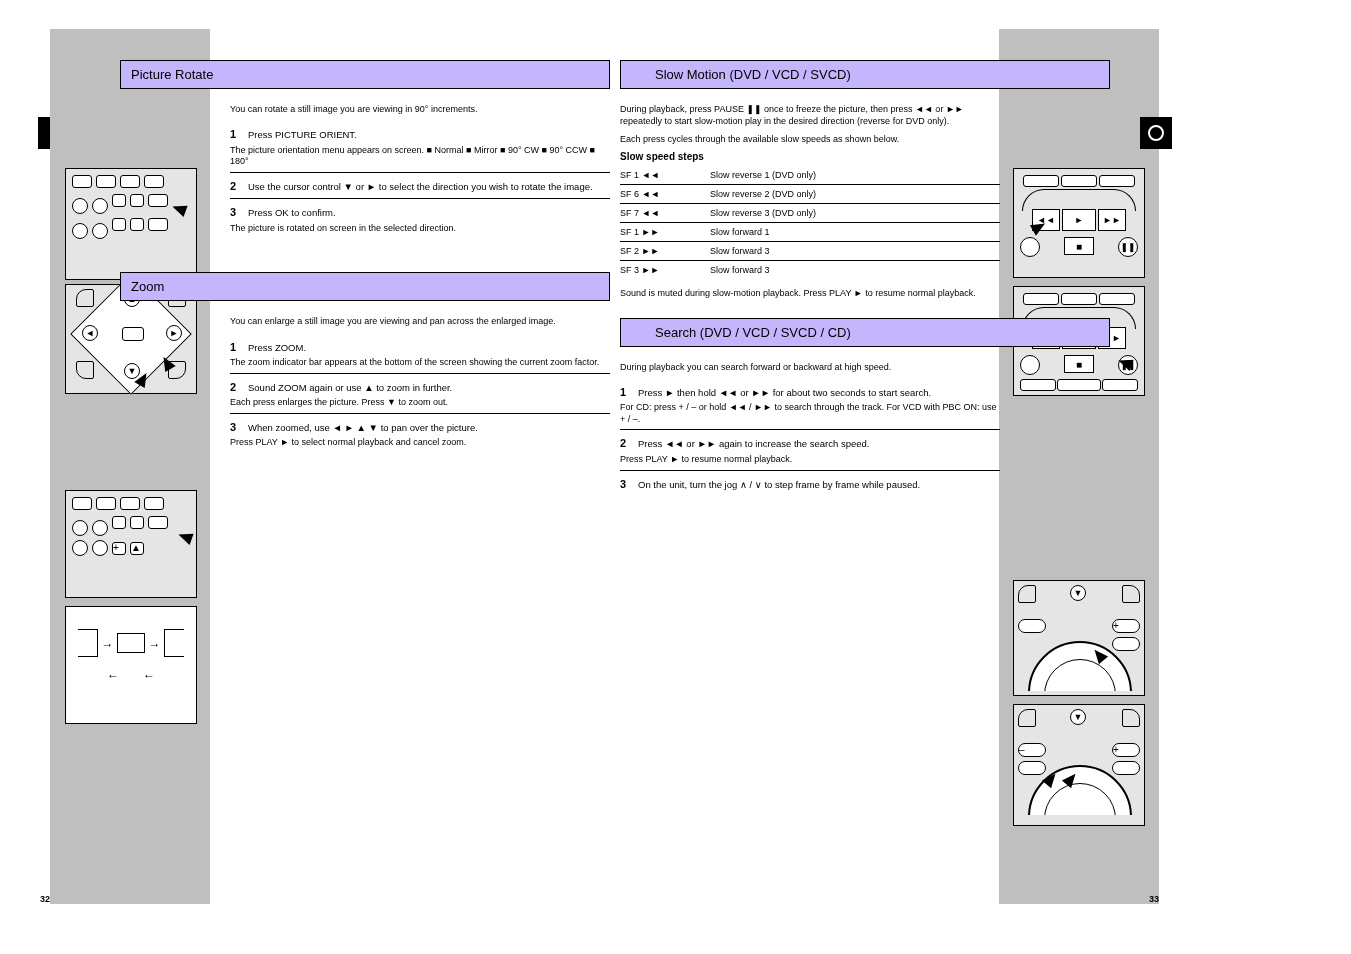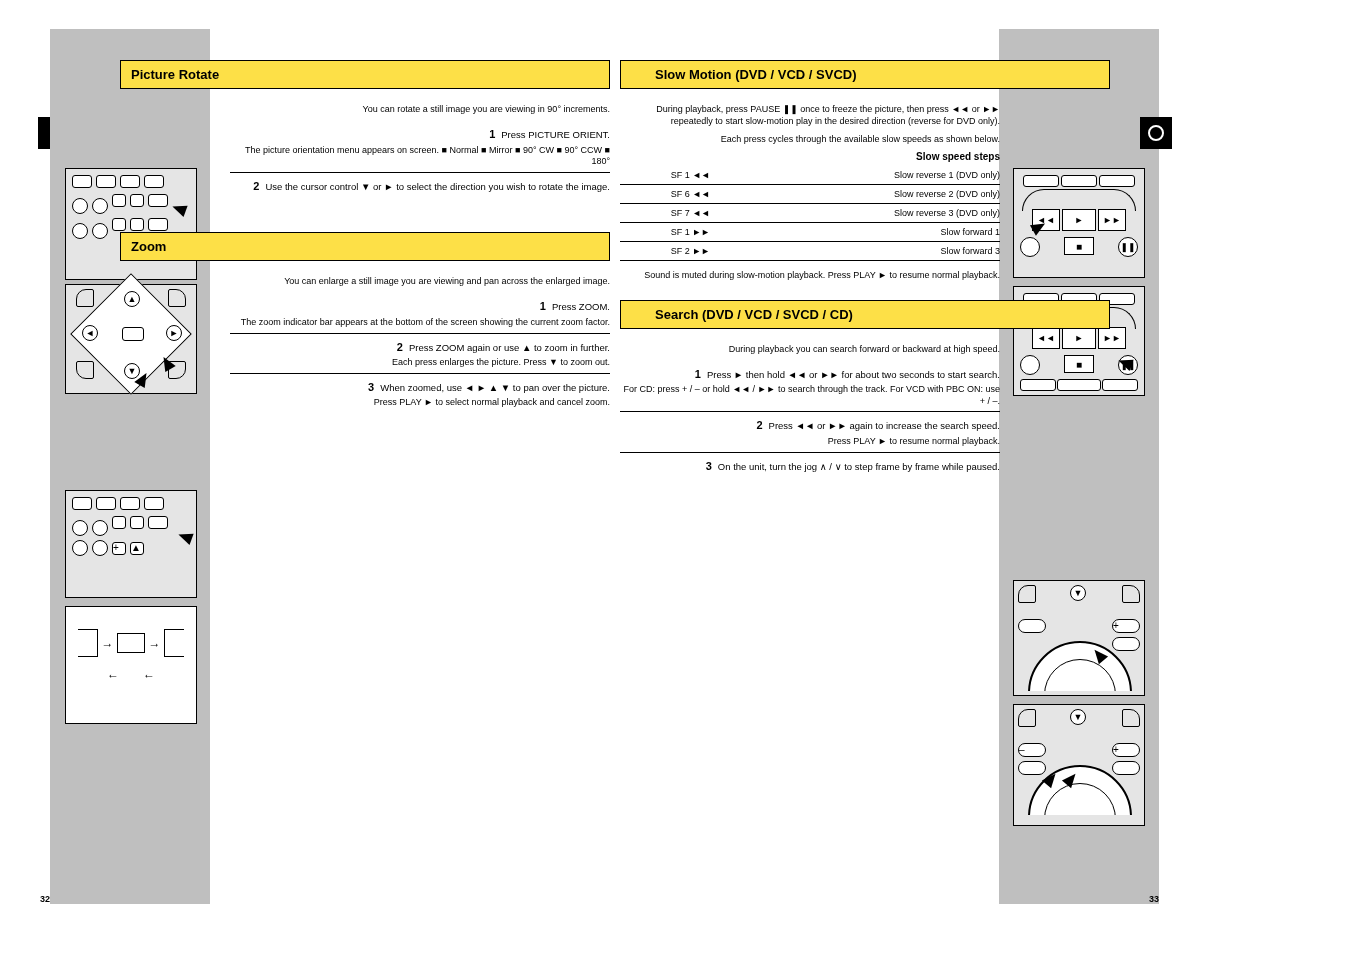--- a/index.html
+++ b/index.html
@@ -54,40 +54,40 @@
     top: 60px;
     width: 380px;
   }
   .col-left { left: 230px; }
   .col-right { left: 620px; }
 
   h2.section {
     border: 1px solid #000;
     padding: 6px 10px;
     font-size: 13px;
-    font-weight: bold;
+    font-weight: normal;
     margin-bottom: 14px;
-    background: #fde047;
+    background: #c4b5fd;
     position: relative;
     z-index: 5;
   }
   h2.section.offset-left { margin-left: -110px; width: calc(100% + 110px); }
   h2.section.offset-right { width: calc(100% + 110px); padding-left: 34px; }
 
   .step {
     border-bottom: 1px solid #000;
     padding: 6px 0 4px 0;
     font-size: 9.5px;
     line-height: 1.4;
   }
   .step:last-child { border-bottom: none; }
   .step .n { font-weight: bold; font-size: 11px; margin-right: 6px; display:inline-block; width:12px;}
   .subnote { font-size: 9px; line-height: 1.3; margin-top: 2px;}
 
-  .group { margin-bottom: 18px; text-align: right; }
+  .group { margin-bottom: 18px; }
 
   .para { font-size: 9px; line-height: 1.35; margin-bottom: 6px; }
   .subhead { font-weight: bold; font-size: 10px; margin: 6px 0 4px 0;}
   .row-item { border-bottom: 1px solid #000; padding: 4px 0; font-size: 9px; display:flex; }
   .row-item .label { width: 90px; }
   .row-item .desc { flex:1; }
 
   
   .illus {
     position: absolute;
@@ -350,30 +350,32 @@
 
 <div class="col col-left">
   <h2 class="section offset-left">Picture Rotate</h2>
 
   <div class="group">
     <div class="para">You can rotate a still image you are viewing in 90° increments.</div>
     <div class="step"><span class="n">1</span><span>Press PICTURE ORIENT.</span>
       <div class="subnote">The picture orientation menu appears on screen.
 ■ Normal   ■ Mirror   ■ 90° CW   ■ 90° CCW   ■ 180°</div></div>
     <div class="step"><span class="n">2</span><span>Use the cursor control ▼ or ► to select the direction you wish to rotate the image.</span></div>
+    <div class="step" style="border-bottom:none;"><span class="n">3</span><span>Press OK to confirm.</span>
+      <div class="subnote">The picture is rotated on screen in the selected direction.</div></div>
   </div>
 
   <div class="vshift"></div>
   <h2 class="section offset-left">Zoom</h2>
 
   <div class="group">
     <div class="para">You can enlarge a still image you are viewing and pan across the enlarged image.</div>
     <div class="step"><span class="n">1</span><span>Press ZOOM.</span>
       <div class="subnote">The zoom indicator bar appears at the bottom of the screen showing the current zoom factor.</div></div>
-    <div class="step"><span class="n">2</span><span>Press ZOOM again or use ▲ to zoom in further.</span>
+    <div class="step"><span class="n">2</span><span>Sound ZOOM again or use ▲ to zoom in further.</span>
       <div class="subnote">Each press enlarges the picture. Press ▼ to zoom out.</div></div>
     <div class="step"><span class="n">3</span><span>When zoomed, use ◄ ► ▲ ▼ to pan over the picture.</span>
       <div class="subnote">Press PLAY ► to select normal playback and cancel zoom.</div></div>
   </div>
 </div>
 
 <div class="col col-right">
   <h2 class="section offset-right">Slow Motion (DVD / VCD / SVCD)</h2>
 
   <div class="group">
@@ -391,20 +393,24 @@
     <div class="row-item">
         <div class="label">SF 7  ◄◄</div>
         <div class="desc">Slow reverse 3 (DVD only)</div>
       </div>
     <div class="row-item">
         <div class="label">SF 1  ►►</div>
         <div class="desc">Slow forward 1</div>
       </div>
     <div class="row-item">
         <div class="label">SF 2  ►►</div>
+        <div class="desc">Slow forward 3</div>
+      </div>
+    <div class="row-item" style="border-bottom:none;">
+        <div class="label">SF 3  ►►</div>
         <div class="desc">Slow forward 3</div>
       </div>
     <div class="para" style="margin-top:8px;">Sound is muted during slow-motion playback. Press PLAY ► to resume normal playback.</div>
   </div>
 
   <h2 class="section offset-right">Search (DVD / VCD / SVCD / CD)</h2>
 
   <div class="group">
     <div class="para">During playback you can search forward or backward at high speed.</div>
     <div class="step"><span class="n">1</span><span>Press ► then hold ◄◄ or ►► for about two seconds to start search.</span>

